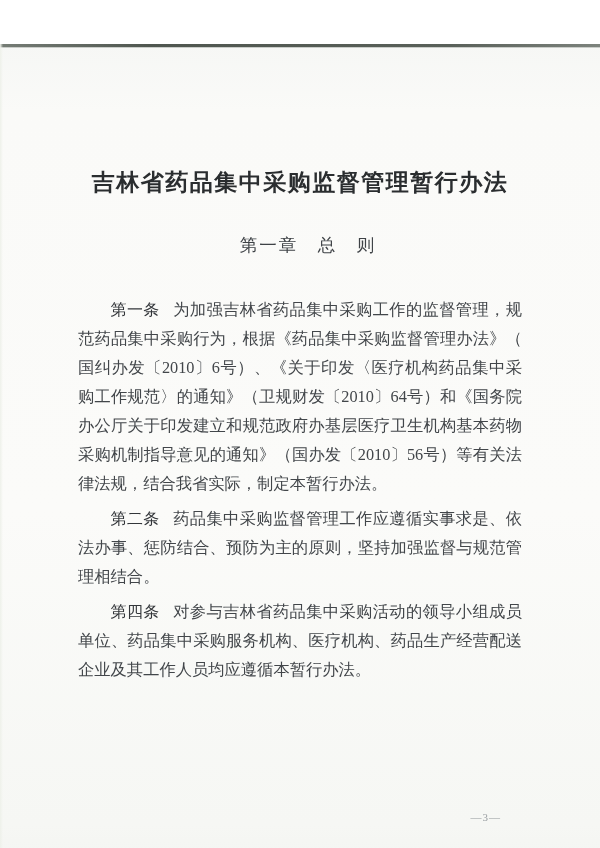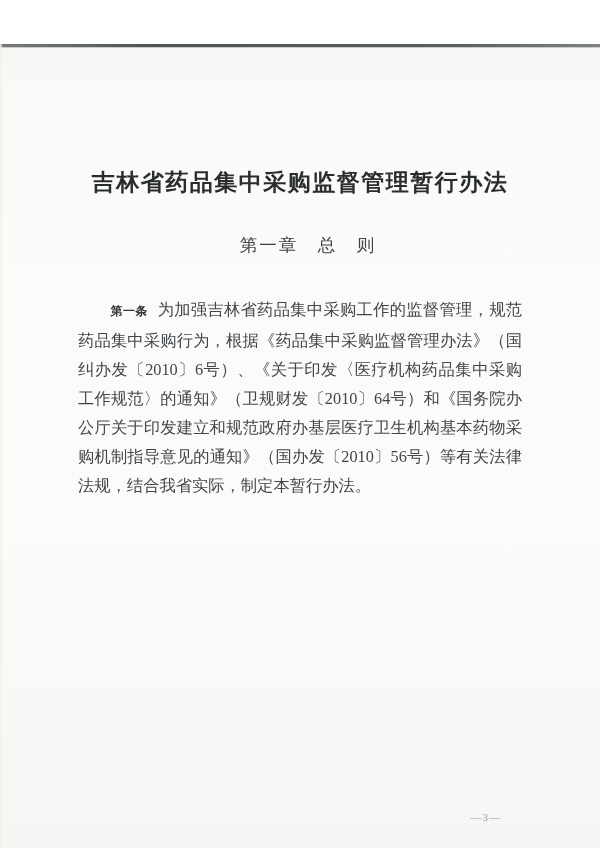--- a/index.html
+++ b/index.html
@@ -34,23 +34,23 @@
     text-align:center;font-size:17.5px;letter-spacing:2px;color:#3e4246;
   }
 
   .doc-body{
     position:absolute;top:251px;left:78px;width:444px;
     color:#42464a;font-size:16.3px;line-height:29px;
     text-align:justify;word-break:break-all;line-break:anywhere;
   }
   .doc-body p{margin:0 0 6px 0;text-indent:2em;}
   .art-label{
-    font-weight:bold;color:#33363a;margin-right:0.85em;
+    font-weight:normal;color:#33363a;margin-right:0.85em;
     font-family:"Liberation Sans","DejaVu Sans",sans-serif;
-    font-size:12px;
+    font-size:16px;
   }
 
   .pagenum{
     position:absolute;top:767px;right:99px;
     font-size:11px;color:#989da0;letter-spacing:1px;
     font-family:"Liberation Serif",serif;
   }
 
   .bottom-shade{
     position:absolute;left:0;right:0;bottom:4px;height:22px;
@@ -74,22 +74,24 @@
   <div class="edge-top"></div>
   <div class="edge-left"></div>
 
   <h1 class="title">吉林省药品集中采购监督管理暂行办法</h1>
 
   <div class="chapter">第一章　总　则</div>
 
   <div class="doc-body">
     <p><span class="art-label">第一条</span><span>为加强吉林省药品集中采购工作的监督管理，规范药品集中采购行为，根据《药品集中采购监督管理办法》（国纠办发〔2010〕6号）、《关于印发〈医疗机构药品集中采购工作规范〉的通知》（卫规财发〔2010〕64号）和《国务院办公厅关于印发建立和规范政府办基层医疗卫生机构基本药物采购机制指导意见的通知》（国办发〔2010〕56号）等有关法律法规，结合我省实际，制定本暂行办法。</span></p>
 
+    <p><span class="art-label">第二条</span><span>药品集中采购监督管理工作应遵循实事求是、依法办事、惩防结合、预防为主的原则，坚持加强监督与规范管理相结合。</span></p>
 
 
+    <p><span class="art-label">第四条</span><span>对参与吉林省药品集中采购活动的领导小组成员单位、药品集中采购服务机构、医疗机构、药品生产经营配送企业及其工作人员均应遵循本暂行办法。</span></p>
   </div>
 
   <div class="pagenum">—3—</div>
 
   <div class="bottom-shade"></div>
 
   <div class="watermark">chinamsr.com</div>
 
 </div>
 

